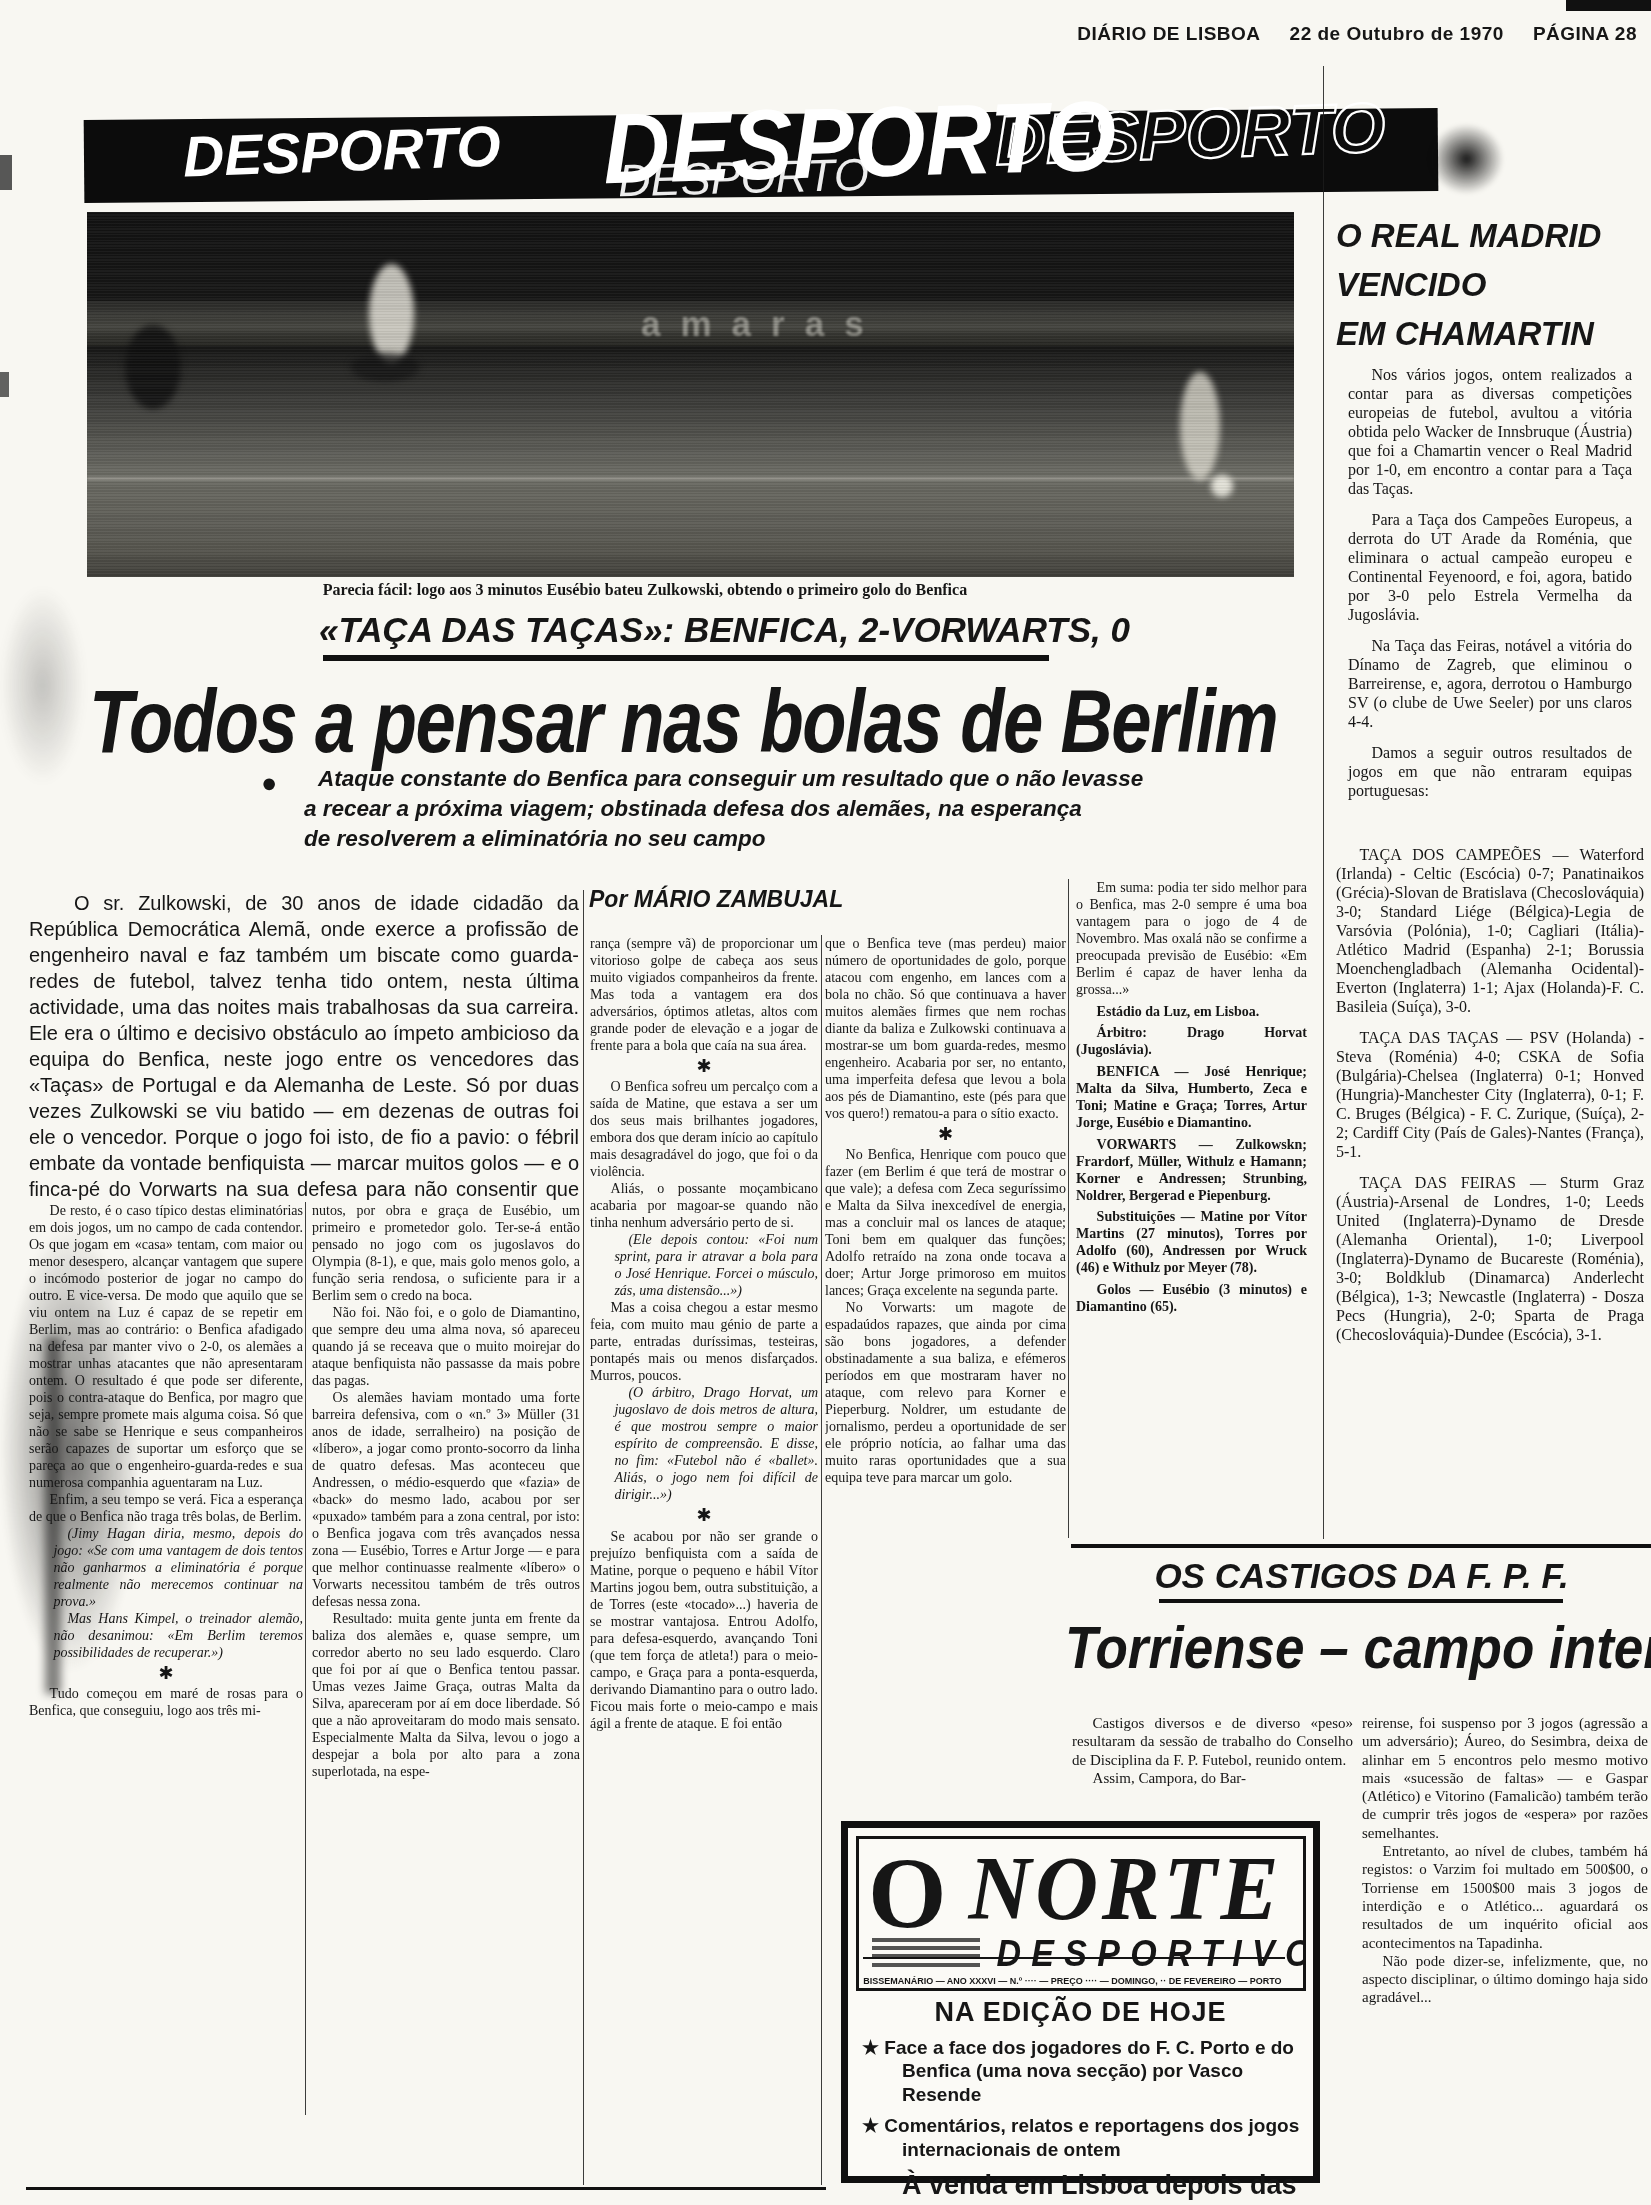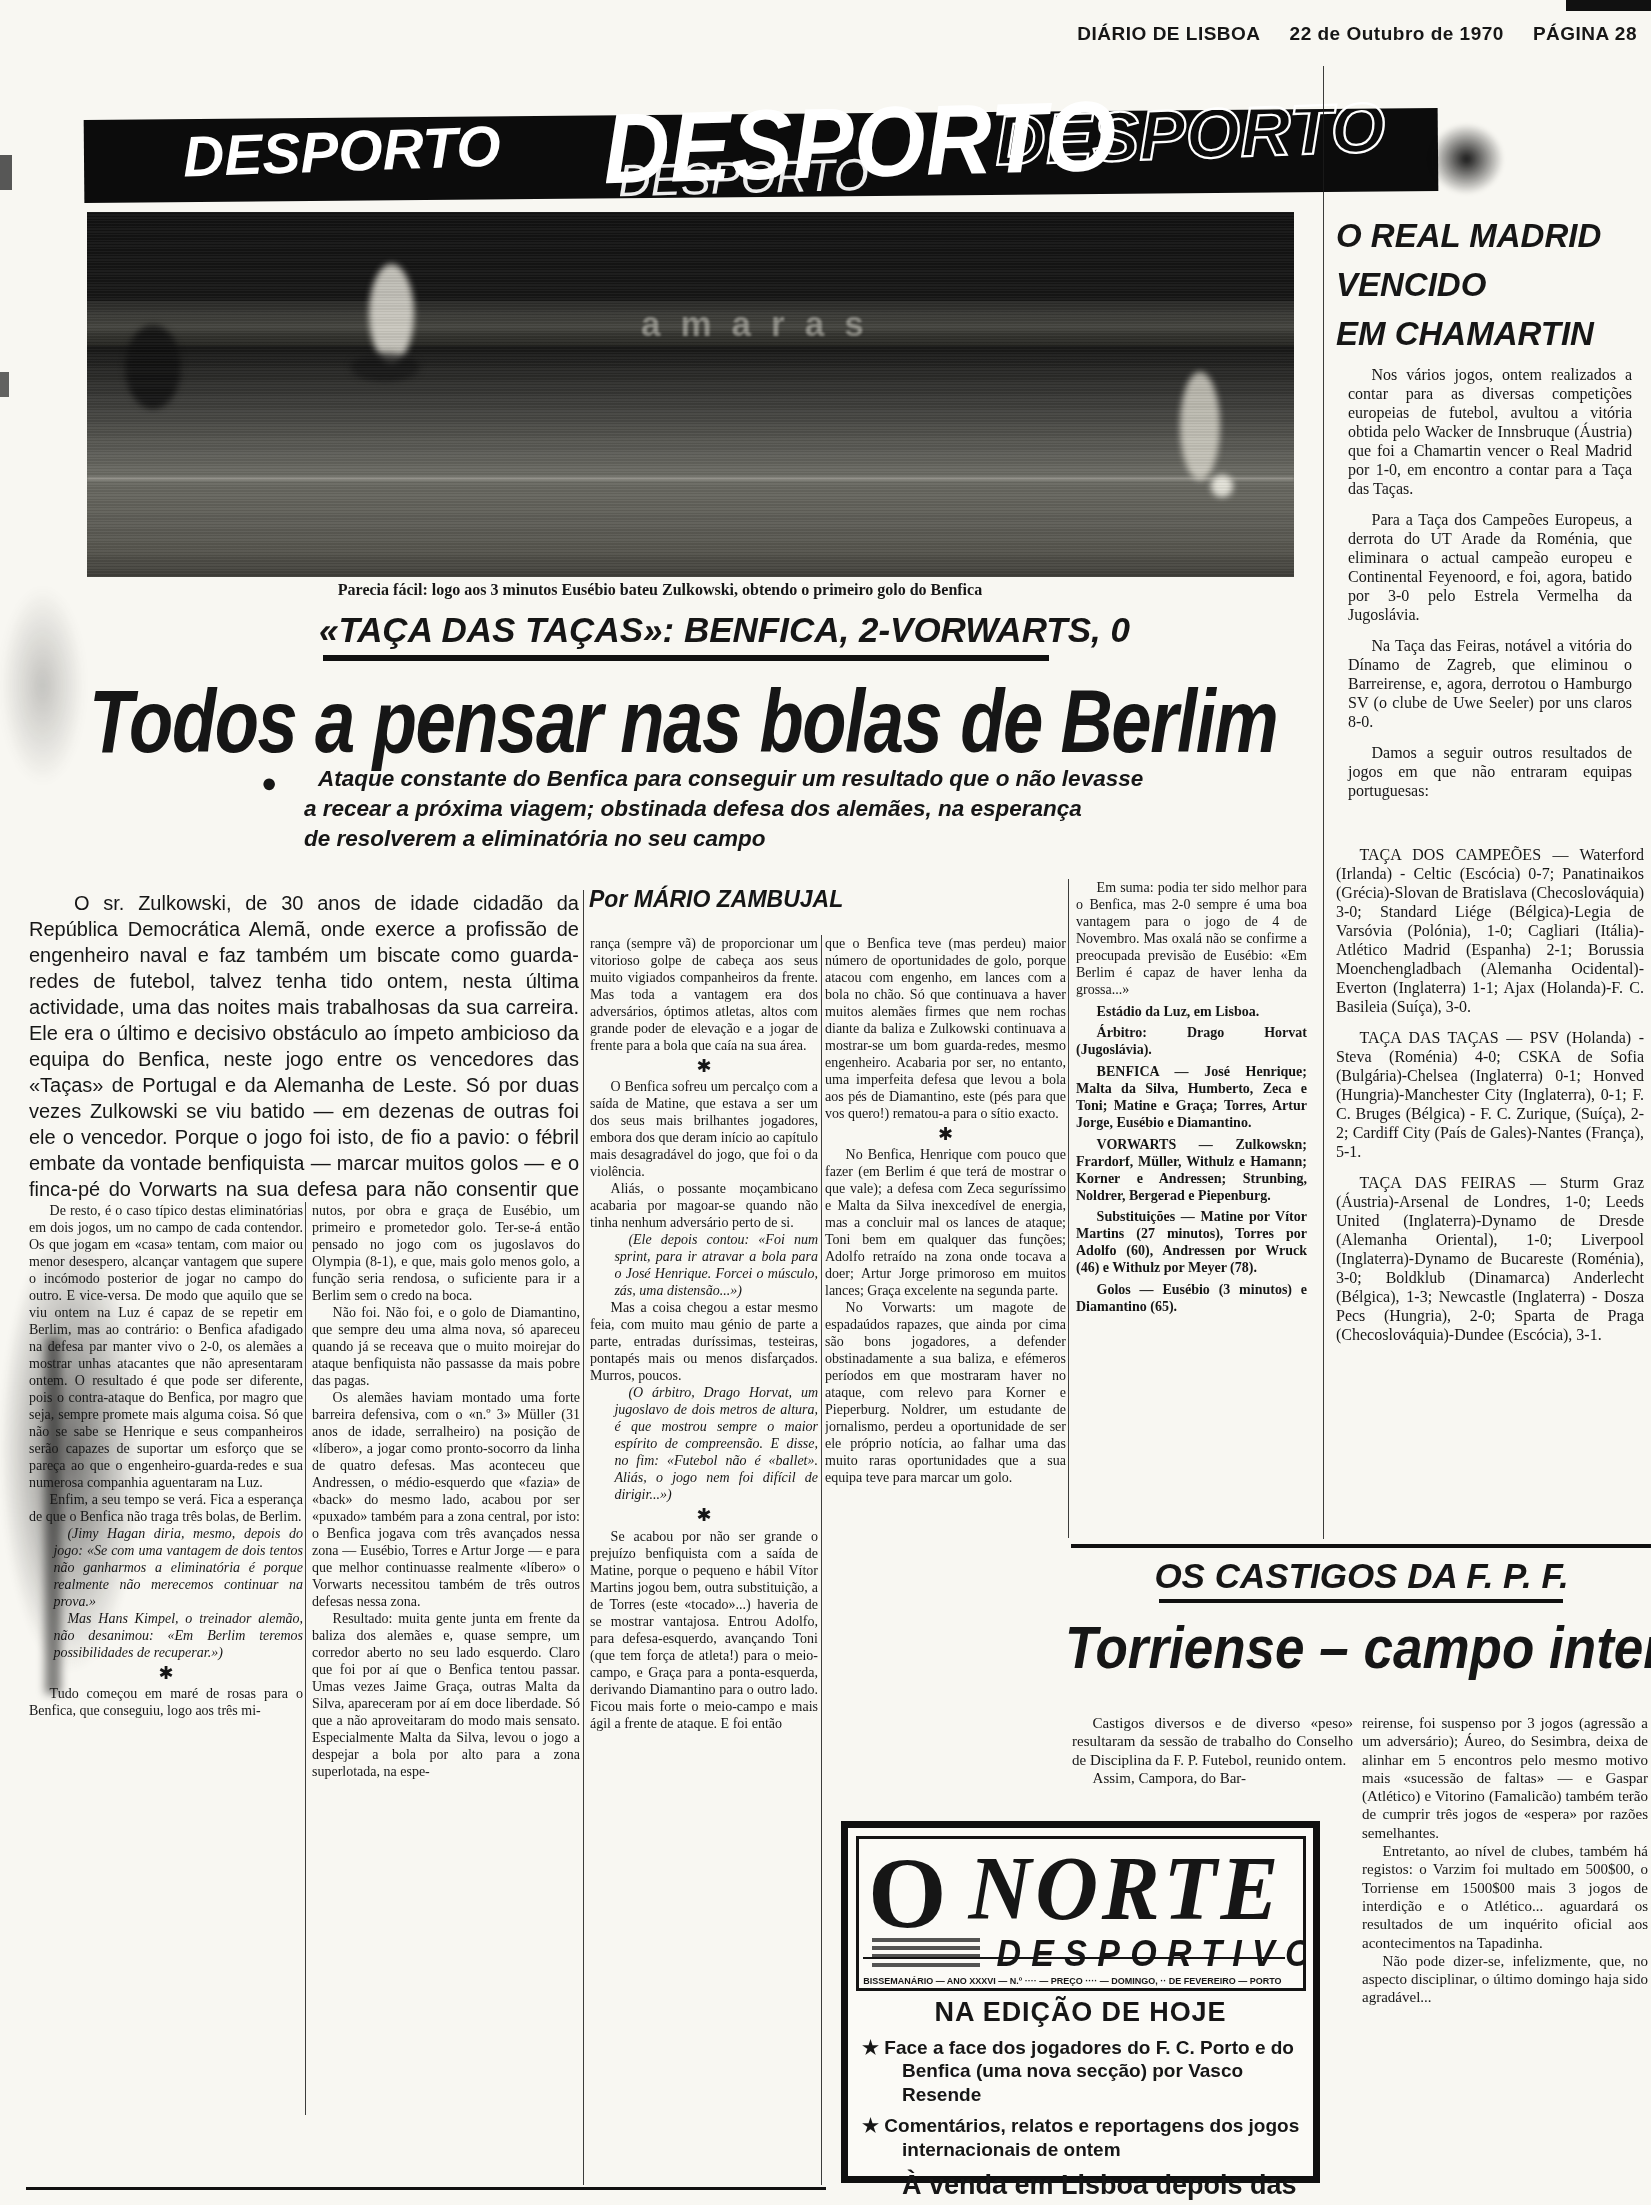--- a/index.html
+++ b/index.html
@@ -27,21 +27,21 @@
   .photo .board-text{position:absolute;left:554px;top:92px;font-family:"Liberation Sans",sans-serif;font-weight:bold;
       font-size:35px;letter-spacing:20px;color:#cfcec5;opacity:.55;filter:blur(0.9px);}
   .photo .fig{position:absolute;border-radius:50%;filter:blur(3.3px);}
   .f1{left:282px;top:52px;width:45px;height:99px;background:rgba(235,233,222,.8);}
   .f2{left:263px;top:141px;width:70px;height:28px;background:rgba(20,20,20,.8);}
   .f3{left:1093px;top:160px;width:40px;height:108px;background:rgba(228,226,214,.75);}
   .f4{left:1124px;top:263px;width:21.6px;height:21.6px;background:rgba(240,238,228,.9);}
   .f5{left:38px;top:113px;width:56px;height:84px;background:rgba(15,15,15,.85);}
   .photo .ground-line{position:absolute;left:0;top:265px;width:100%;height:2.8px;background:rgba(240,238,226,.35);filter:blur(0.9px);}
   .photo .grain{position:absolute;inset:0;background:repeating-linear-gradient(0deg,rgba(255,255,255,.04) 0 1.4px,rgba(0,0,0,.05) 1.4px 2.8px);}
-  .caption{position:absolute;left:186px;top:581px;width:948px;text-align:center;font-weight:bold;font-size:16px;}
+  .caption{position:absolute;left:171px;top:581px;width:948px;text-align:center;font-weight:bold;font-size:16px;}
   
   .kicker{position:absolute;left:319px;top:610px;width:732px;text-align:right;
       font-family:"Liberation Sans",sans-serif;font-weight:bold;font-style:italic;font-size:35px;white-space:nowrap;}
   .kicker-rule{position:absolute;left:323px;top:655px;width:726px;height:6.1px;background:#111;}
   .main-title{position:absolute;left:89px;top:671px;width:1229px;font-family:"Liberation Sans",sans-serif;
       font-weight:bold;font-style:italic;font-size:71px;letter-spacing:-1.4px;white-space:nowrap;
       transform:scale(1.02,1.24);transform-origin:left top;}
   .bullet{position:absolute;left:261px;top:770px;font-size:27px;line-height:1;}
   .subhead{position:absolute;left:304px;top:764px;width:1023px;font-family:"Liberation Sans",sans-serif;
       font-weight:bold;font-style:italic;font-size:22.5px;}
@@ -246,21 +246,21 @@
   </div>
 
   <div class="sb-title" data-name="sidebar-title">
       <div data-name="sidebar-title-line">O REAL MADRID</div>
       <div data-name="sidebar-title-line">VENCIDO</div>
       <div data-name="sidebar-title-line">EM CHAMARTIN</div>
     </div>
   <div class="sb-paras" data-name="sidebar-paragraphs">
       <p data-name="sidebar-paragraph">Nos vários jogos, ontem realizados a contar para as diversas competições europeias de futebol, avultou a vitória obtida pelo Wacker de Innsbruque (Áustria) que foi a Chamartin vencer o Real Madrid por 1-0, em encontro a contar para a Taça das Taças.</p>
       <p data-name="sidebar-paragraph">Para a Taça dos Campeões Europeus, a derrota do UT Arade da Roménia, que eliminara o actual campeão europeu e Continental Feyenoord, e foi, agora, batido por 3-0 pelo Estrela Vermelha da Jugoslávia.</p>
-      <p data-name="sidebar-paragraph">Na Taça das Feiras, notável a vitória do Dínamo de Zagreb, que eliminou o Barreirense, e, agora, derrotou o Hamburgo SV (o clube de Uwe Seeler) por uns claros 8-0.</p>
+      <p data-name="sidebar-paragraph">Na Taça das Feiras, notável a vitória do Dínamo de Zagreb, que eliminou o Barreirense, e, agora, derrotou o Hamburgo SV (o clube de Uwe Seeler) por uns claros 4-4.</p>
       <p data-name="sidebar-paragraph">Damos a seguir outros resultados de jogos em que não entraram equipas portuguesas:</p>
     </div>
   <div class="sb-results" data-name="sidebar-results">
       <p data-name="result-paragraph">TAÇA DOS CAMPEÕES — Waterford (Irlanda) - Celtic (Escócia) 0-7; Panatinaikos (Grécia)-Slovan de Bratislava (Checoslováquia) 3-0; Standard Liége (Bélgica)-Legia de Varsóvia (Polónia), 1-0; Cagliari (Itália)-Atlético Madrid (Espanha) 2-1; Borussia Moenchengladbach (Alemanha Ocidental)-Everton (Inglaterra) 1-1; Ajax (Holanda)-F. C. Basileia (Suíça), 3-0.</p>
       <p data-name="result-paragraph">TAÇA DAS TAÇAS — PSV (Holanda) - Steva (Roménia) 4-0; CSKA de Sofia (Bulgária)-Chelsea (Inglaterra) 0-1; Honved (Hungria)-Manchester City (Inglaterra), 0-1; F. C. Bruges (Bélgica) - F. C. Zurique, (Suíça), 2-2; Cardiff City (País de Gales)-Nantes (França), 5-1.</p>
       <p data-name="result-paragraph">TAÇA DAS FEIRAS — Sturm Graz (Áustria)-Arsenal de Londres, 1-0; Leeds United (Inglaterra)-Dynamo de Dresde (Alemanha Oriental), 1-0; Liverpool (Inglaterra)-Dynamo de Bucareste (Roménia), 3-0; Boldklub (Dinamarca) Anderlecht (Bélgica), 1-3; Newcastle (Inglaterra) - Dosza Pecs (Hungria), 2-0; Sparta de Praga (Checoslováquia)-Dundee (Escócia), 3-1.</p>
     </div>
 
   <div class="cast-rule" data-name="section-rule"></div>
   <div class="cast-kicker" data-name="castigos-kicker">OS CASTIGOS DA F. P. F.</div>

